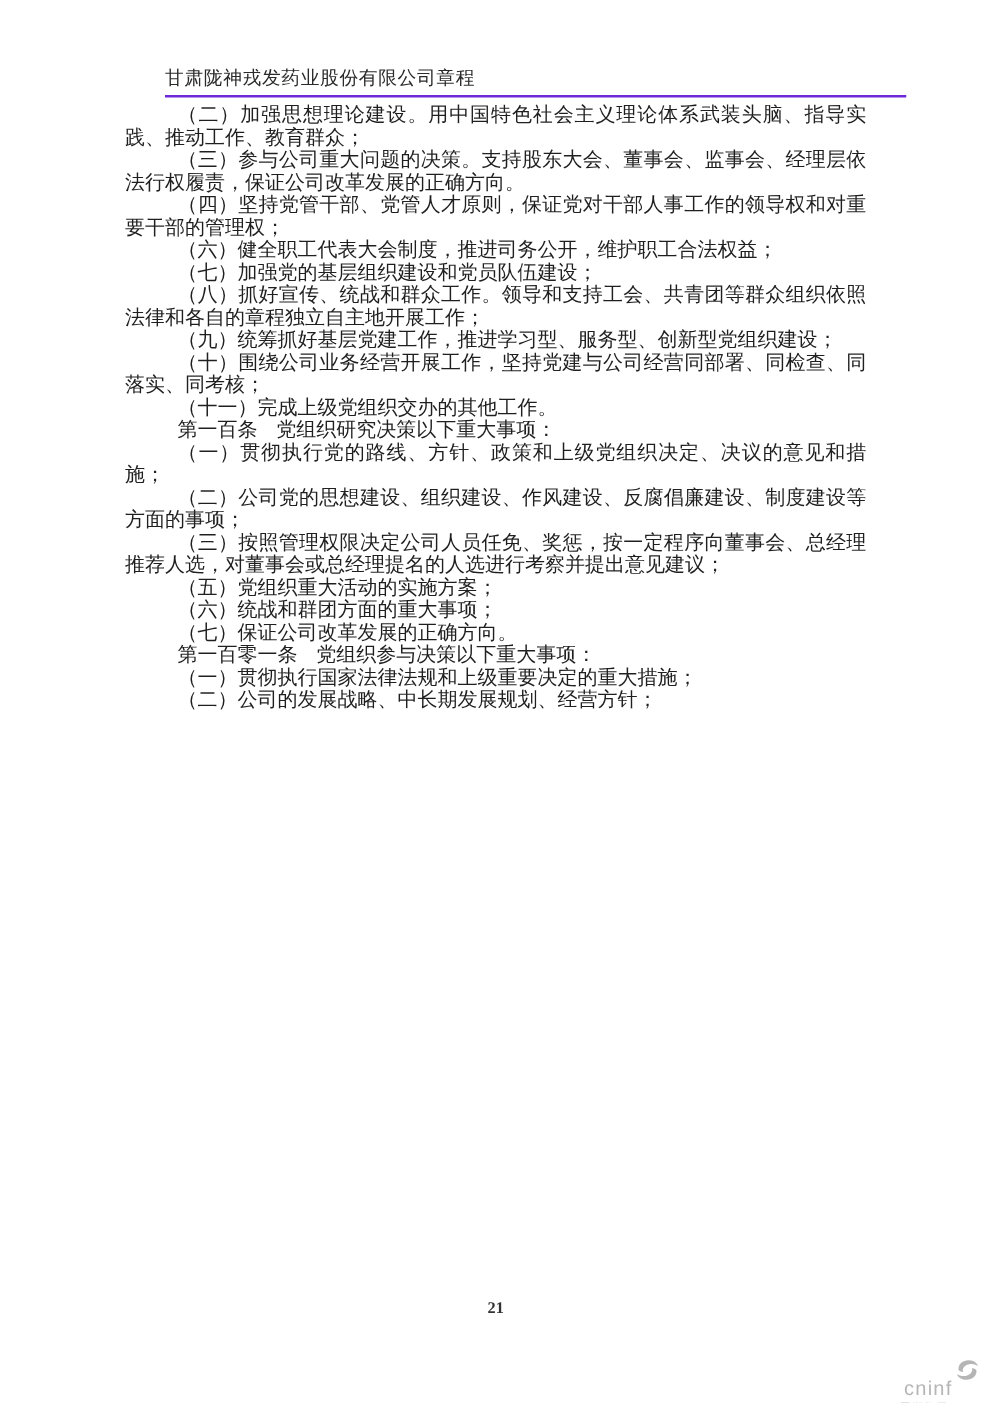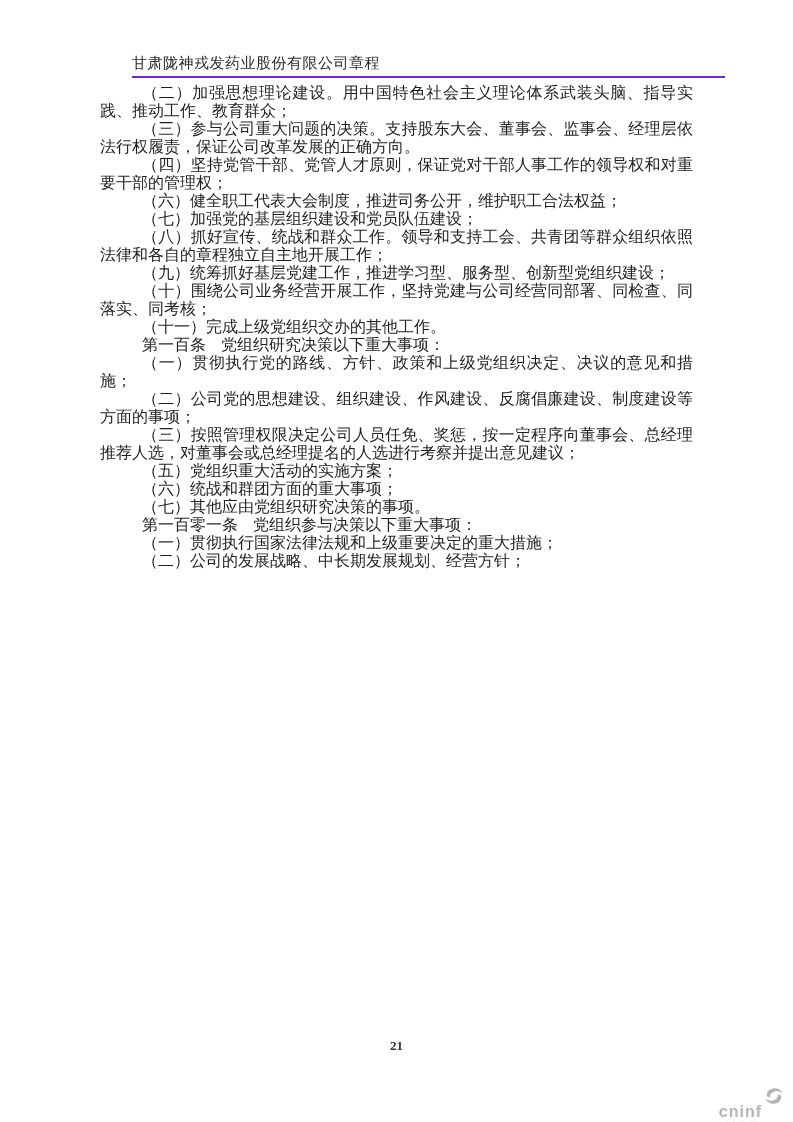--- a/index.html
+++ b/index.html
@@ -68,21 +68,21 @@
     line-height: 1;
   }
   .wm-brand-row {
     display: flex;
     align-items: center;
     justify-content: flex-end;
     gap: 2px;
   }
   .wm-brand {
     font-size: 16px;
-    font-weight: bold;
+    font-weight: normal;
     letter-spacing: 1px;
     margin-top: 32px;
   }
   .wm-icon svg {
     display: block;
   }
   .wm-cn {
     font-size: 8px;
     letter-spacing: 2px;
     margin-top: 2px;
@@ -127,21 +127,21 @@
 
   <p><span>（二）公司党的思想建设、组织建设、作风建设、反腐倡廉建设、制度建设等方面的事项；</span></p>
 
   <p><span>（三）按照管理权限决定公司人员任免、奖惩，按一定程序向董事会、总经理推荐人选，对董事会或总经理提名的人选进行考察并提出意见建议；</span></p>
 
 
   <p><span>（五）党组织重大活动的实施方案；</span></p>
 
   <p><span>（六）统战和群团方面的重大事项；</span></p>
 
-  <p><span>（七）其他应由党组织研究决策的事项。</span></p>
+  <p><span>（七）保证公司改革发展的正确方向。</span></p>
 
   <p><b class="article-lead">第一百零一条</b><span>党组织参与决策以下重大事项：</span></p>
 
   <p><span>（一）贯彻执行国家法律法规和上级重要决定的重大措施；</span></p>
 
   <p><span>（二）公司的发展战略、中长期发展规划、经营方针；</span></p>
 </div>
 
 <div class="page-number">21</div>
 

